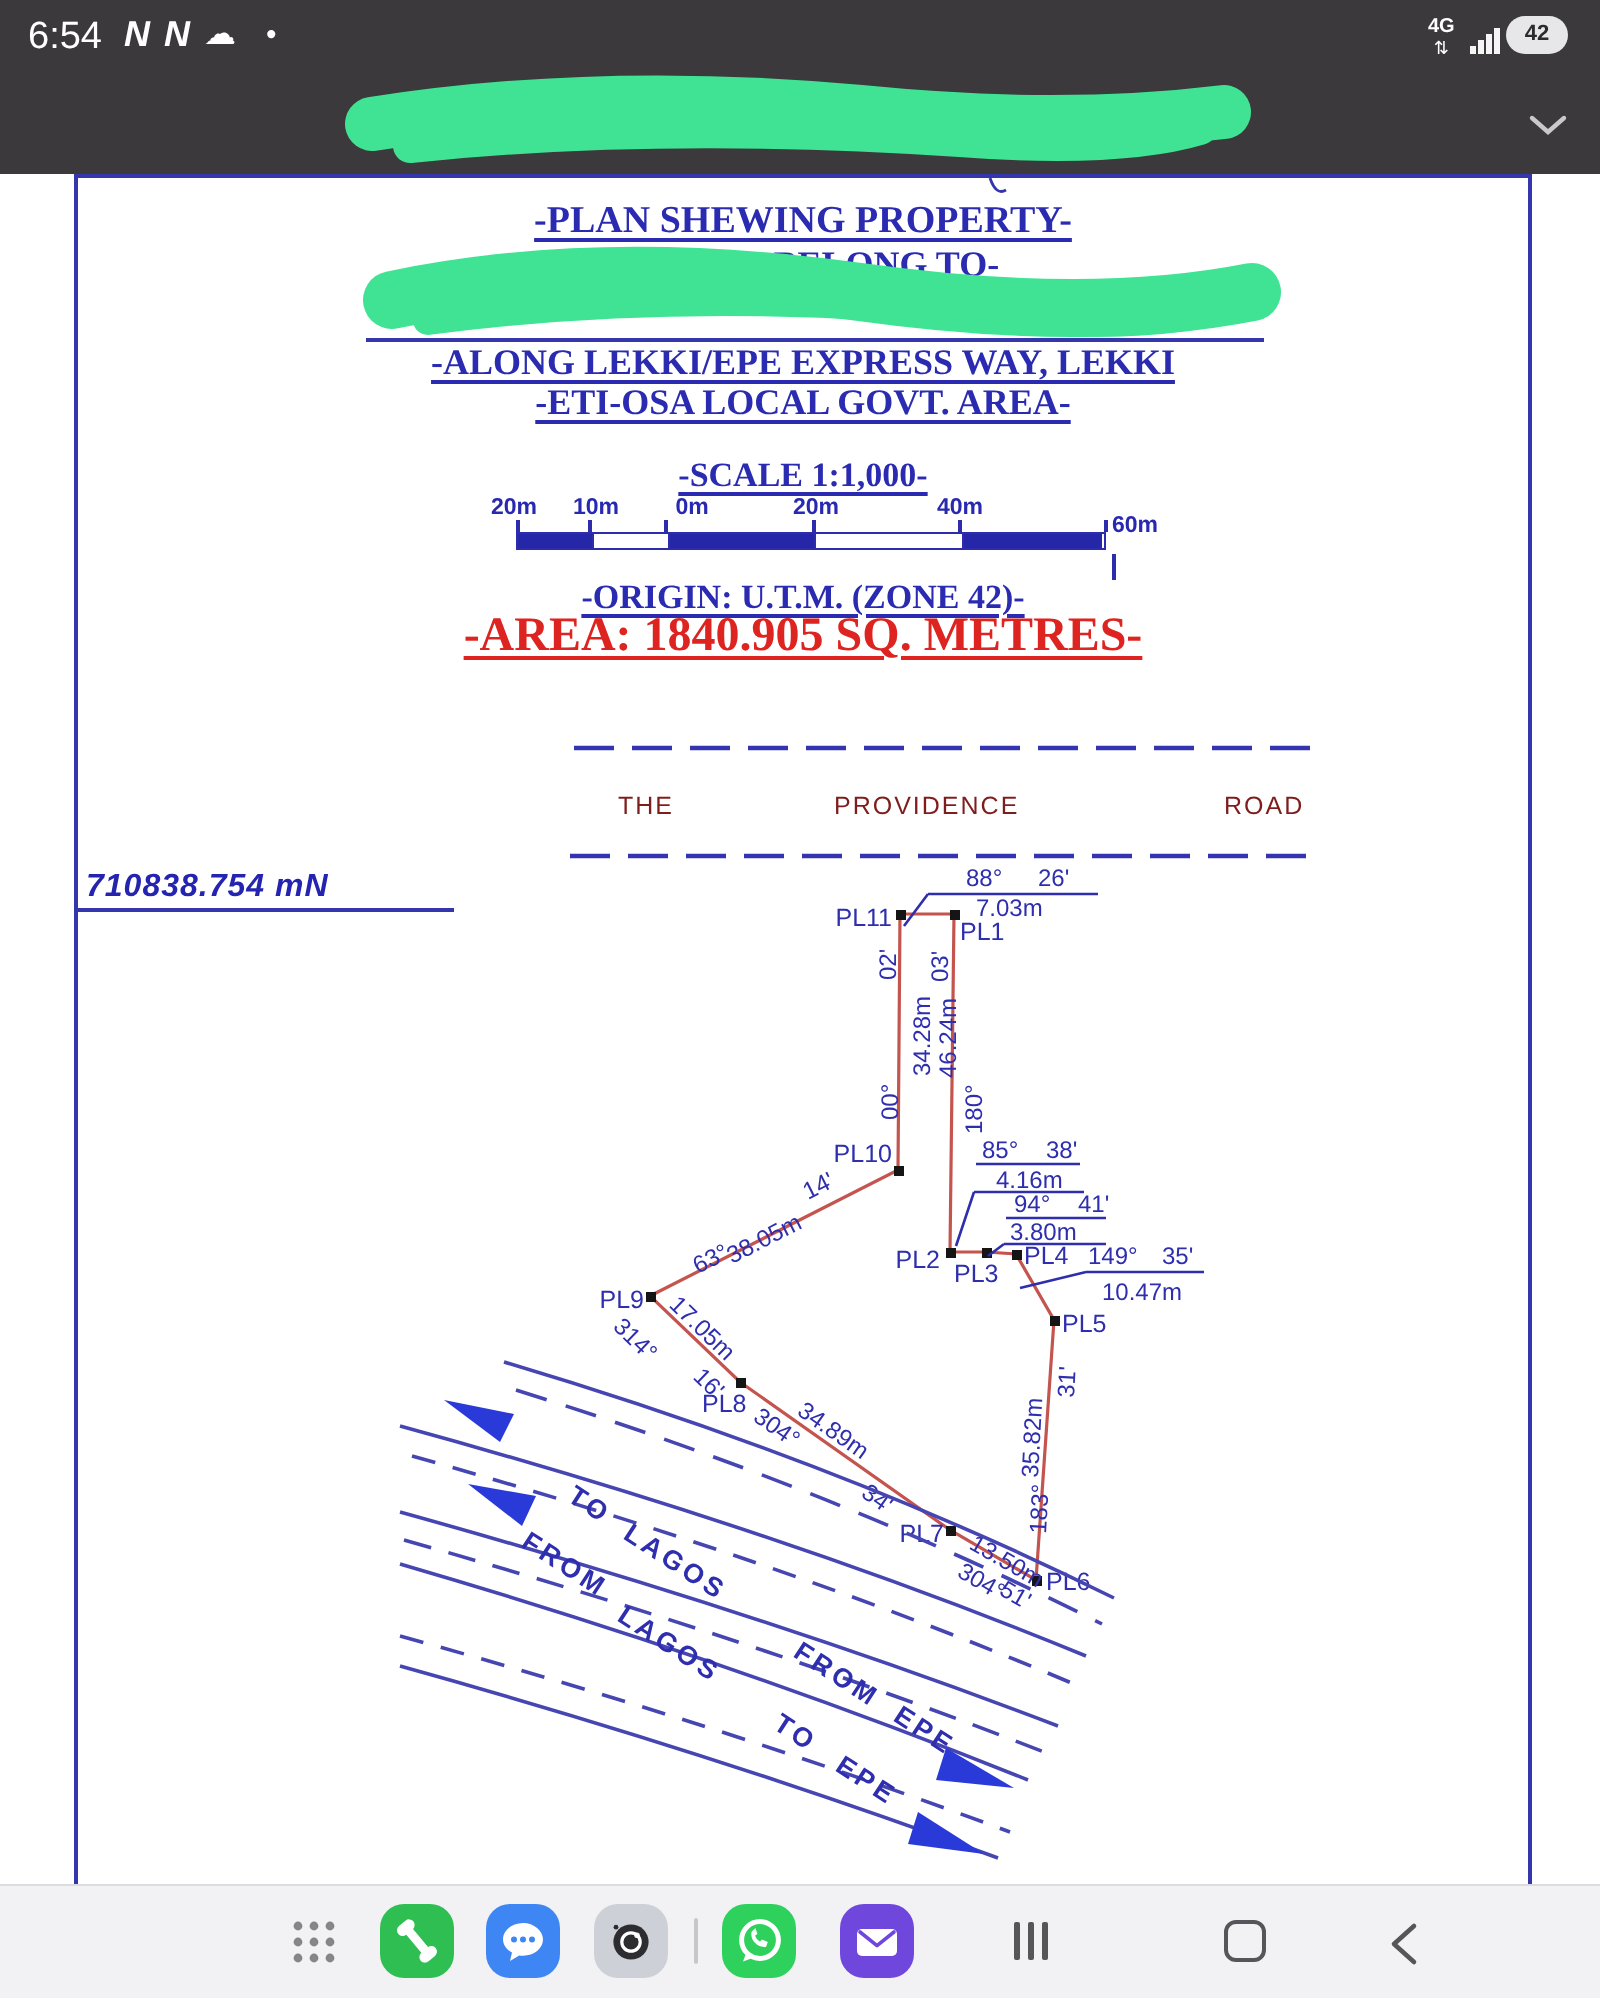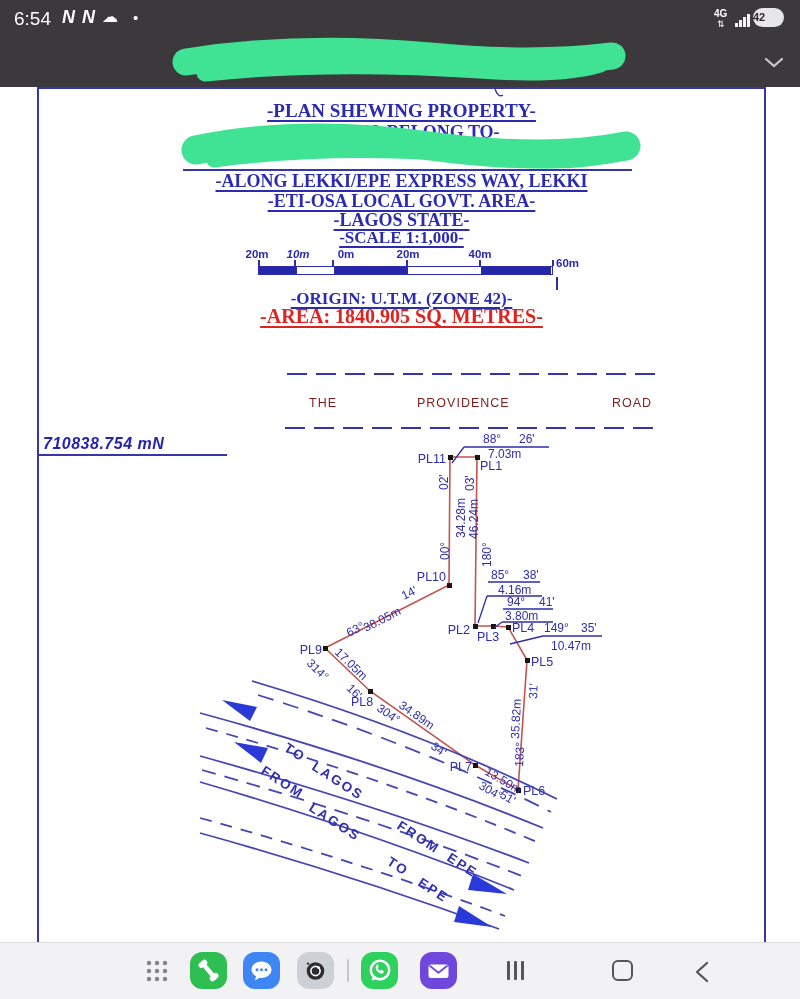--- a/index.html
+++ b/index.html
@@ -7,21 +7,21 @@
   .abs{position:absolute;}
   
   .topbar{left:0;top:0;width:800px;height:87px;background:#3b393b;z-index:30;}
   .sb-time{left:14px;top:8px;color:#fff;font-size:19px;font-weight:500;}
   .sb-n{color:#fff;font-size:18px;font-weight:800;font-style:italic;top:7px;}
   .sb-cloud{left:102px;top:7px;color:#fff;font-size:16px;}
   .sb-dot{left:133px;top:9px;color:#fff;font-size:15px;}
   .sb-4g{left:714px;top:9px;color:#fff;text-align:center;line-height:10px;}
   .sb-4g .g{font-size:10px;font-weight:700;}
   .sb-4g .a{font-size:9px;}
-  .sb-batt{left:753px;top:8px;width:31px;height:19px;border-radius:10px;background:#e7e7e9;color:#2b2b2b;font-size:11px;font-weight:700;line-height:19px;}
+  .sb-batt{left:753px;top:8px;width:31px;height:19px;border-radius:10px;background:#e7e7e9;color:#2b2b2b;font-size:11px;font-weight:700;text-align:center;line-height:19px;}
   .vh-df{left:592px;top:46px;color:#fff;font-size:21px;}
   
   .pg-border{background:#3636ac;z-index:5;}
   .tl{left:37px;width:729px;text-align:center;color:#2b2bb2;font-family:"Liberation Serif",serif;font-weight:700;text-decoration:underline;text-underline-offset:3px;text-decoration-thickness:1.5px;z-index:6;}
   .area{color:#de2420;}
   .north{left:43px;top:435px;font-style:italic;font-weight:700;font-size:16px;color:#2424b0;letter-spacing:.5px;z-index:6;}
   .northline{left:37px;top:454px;width:190px;height:2px;background:#3636ac;z-index:6;}
   .nameline{left:183px;top:169px;width:449px;height:2px;background:#3636ac;z-index:6;}
   
   .sc-label{font-size:11.5px;font-weight:600;color:#2828b0;transform:translateX(-50%);z-index:6;}
@@ -91,46 +91,45 @@
 
   <div class="abs tl" style="top:100px;font-size:19px;">-PLAN SHEWING PROPERTY-</div>
   <div class="abs tl" style="top:122px;font-size:18px;">-SAID TO BELONG TO-</div>
   <div class="abs nameline"></div>
   <svg class="abs scribble2" style="left:0;top:87px;" width="800" height="110">
     <path d="M196,63 Q300,41 430,59 Q545,75 626,59" stroke="#40e394" stroke-width="29" fill="none" stroke-linecap="round"></path>
     <path d="M214,73 Q350,55 500,71 Q575,79 620,65" stroke="#40e394" stroke-width="15" fill="none" stroke-linecap="round"></path>
   </svg>
   <div class="abs tl" style="top:191px;font-size:18px;">-ETI-OSA LOCAL GOVT. AREA-</div>
   <div class="abs tl" style="top:171px;font-size:18px;">-ALONG LEKKI/EPE EXPRESS WAY, LEKKI</div>
-  <div class="abs tl" style="top:210px;font-size:18px;">-LAGOS STATE-</div>
   <div class="abs tl" style="top:228px;font-size:17px;">-SCALE 1:1,000-</div>
 
   <span class="abs sc-label" style="left:257px;top:248px;">20m</span>
-  <span class="abs sc-label" style="left:298px;top:248px;font-style:italic;">10m</span>
+  <span class="abs sc-label" style="left:298px;top:248px;">10m</span>
   <span class="abs sc-label" style="left:346px;top:248px;">0m</span>
   <span class="abs sc-label" style="left:408px;top:248px;">20m</span>
   <span class="abs sc-label" style="left:480px;top:248px;">40m</span>
   <span class="abs sc-end" style="left:556px;top:257px;">60m</span>
   <div class="abs sc-tick" style="left:258px;top:260px;height:6px;"></div>
   <div class="abs sc-tick" style="left:294px;top:260px;height:6px;"></div>
   <div class="abs sc-tick" style="left:332px;top:260px;height:6px;"></div>
   <div class="abs sc-tick" style="left:406px;top:260px;height:6px;"></div>
   <div class="abs sc-tick" style="left:479px;top:260px;height:6px;"></div>
   <div class="abs sc-tick" style="left:552px;top:260px;height:6px;"></div>
   <div class="abs sc-bar">
     <div class="sc-seg sc-fill" style="left:0;width:37px;"></div>
     <div class="sc-seg sc-div" style="left:37px;width:38px;"></div>
     <div class="sc-seg sc-fill sc-div" style="left:75px;width:73px;"></div>
     <div class="sc-seg sc-div" style="left:148px;width:74px;"></div>
     <div class="sc-seg sc-fill sc-div" style="left:222px;width:70px;"></div>
   </div>
   <div class="abs sc-tick" style="left:556px;top:277px;height:13px;"></div>
 
   <div class="abs tl" style="top:289px;font-size:17px;">-ORIGIN: U.T.M. (ZONE 42)-</div>
-  <div class="abs tl area" style="top:305px;font-size:20px;">-AREA: 1840.905 SQ. METRES-</div>
+  <div class="abs tl area" style="top:305px;font-size:24px;">-AREA: 1840.905 SQ. METRES-</div>
 
   <span class="abs roadword" style="left:309px;top:396px;">THE</span>
   <span class="abs roadword" style="left:417px;top:396px;">PROVIDENCE</span>
   <span class="abs roadword" style="left:612px;top:396px;">ROAD</span>
 
   <span class="abs north">710838.754 mN</span>
   <div class="abs northline"></div>
 
   <svg class="abs plansvg" width="800" height="999" viewBox="0 0 800 999">
 

